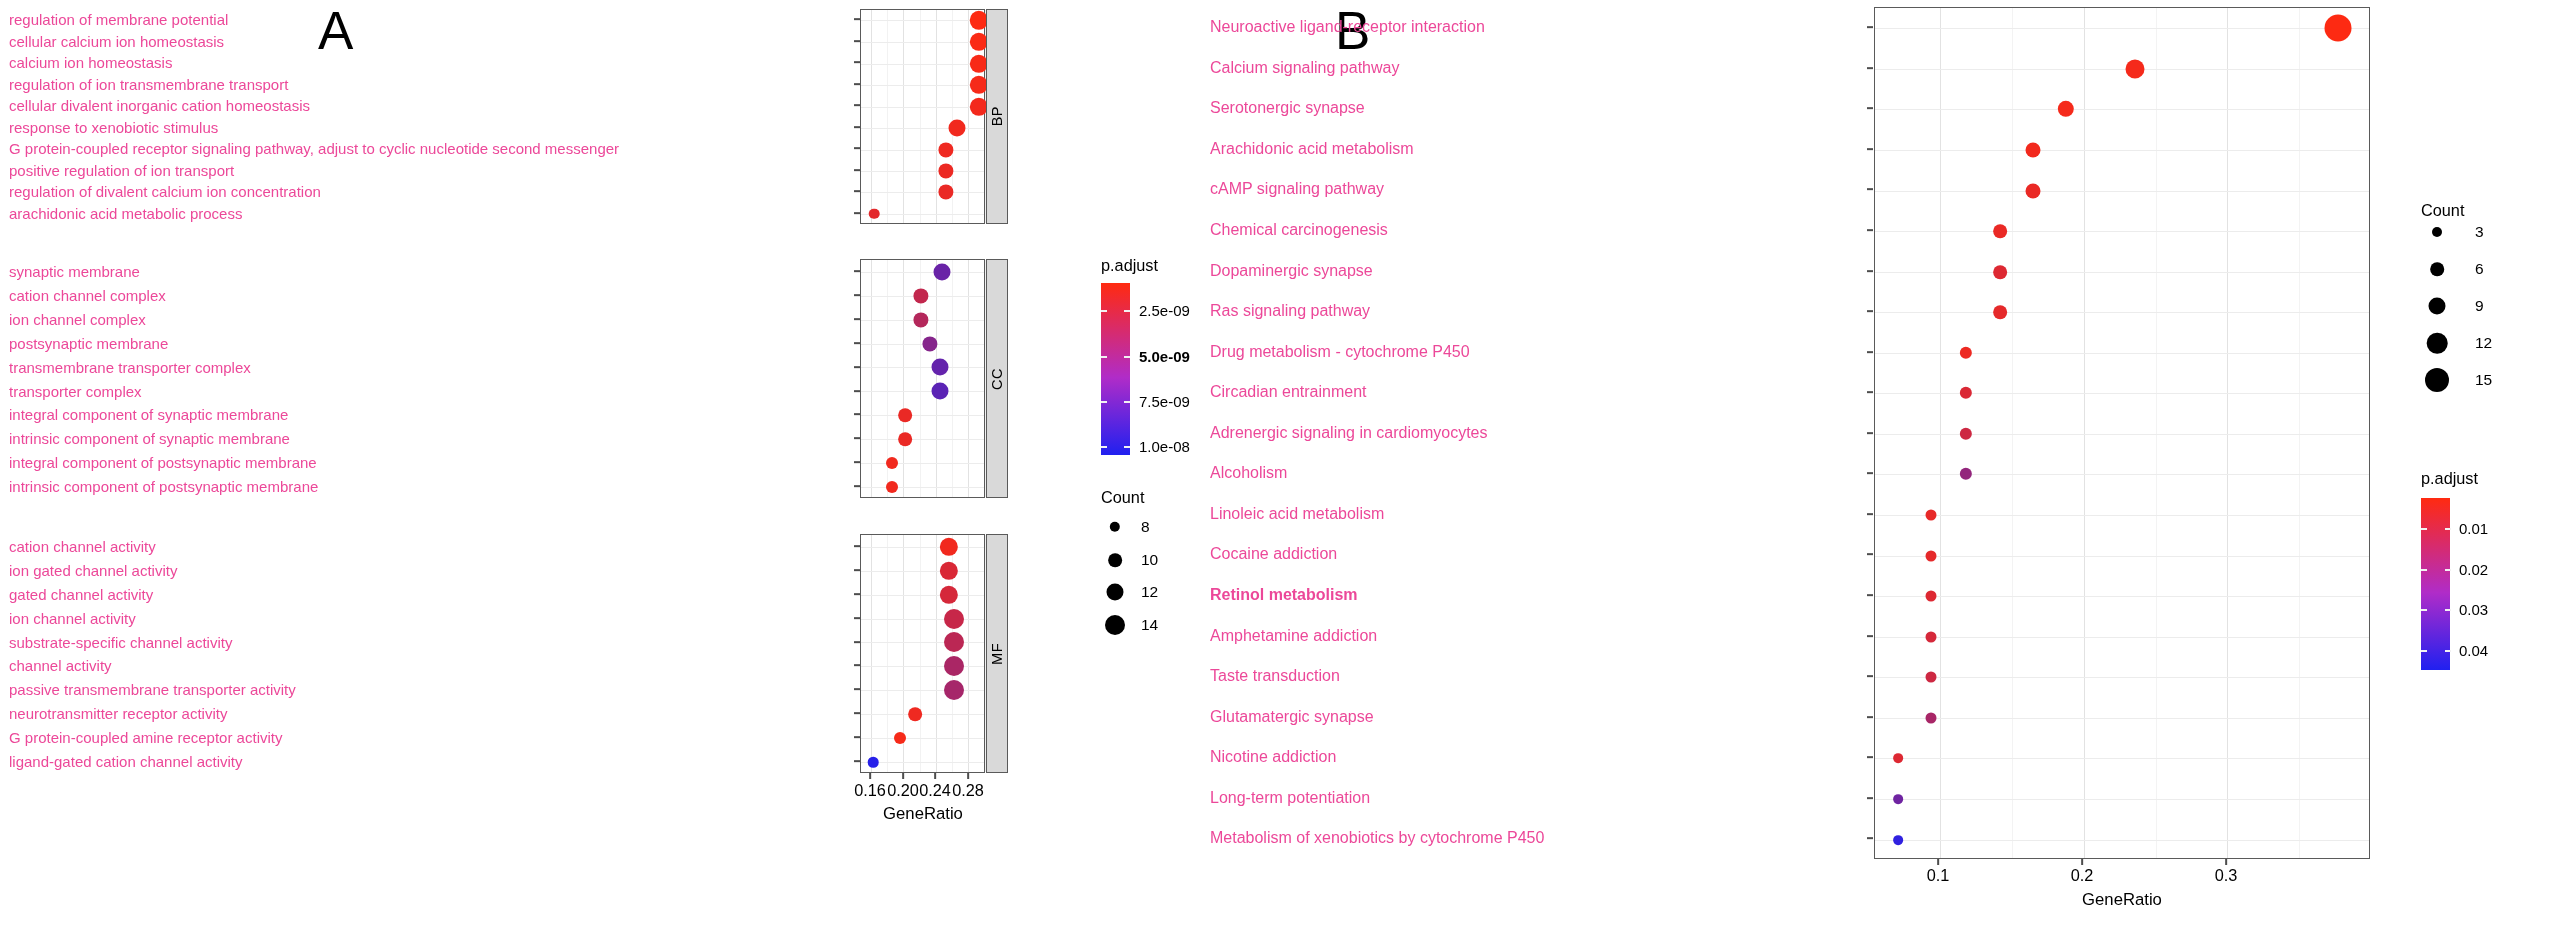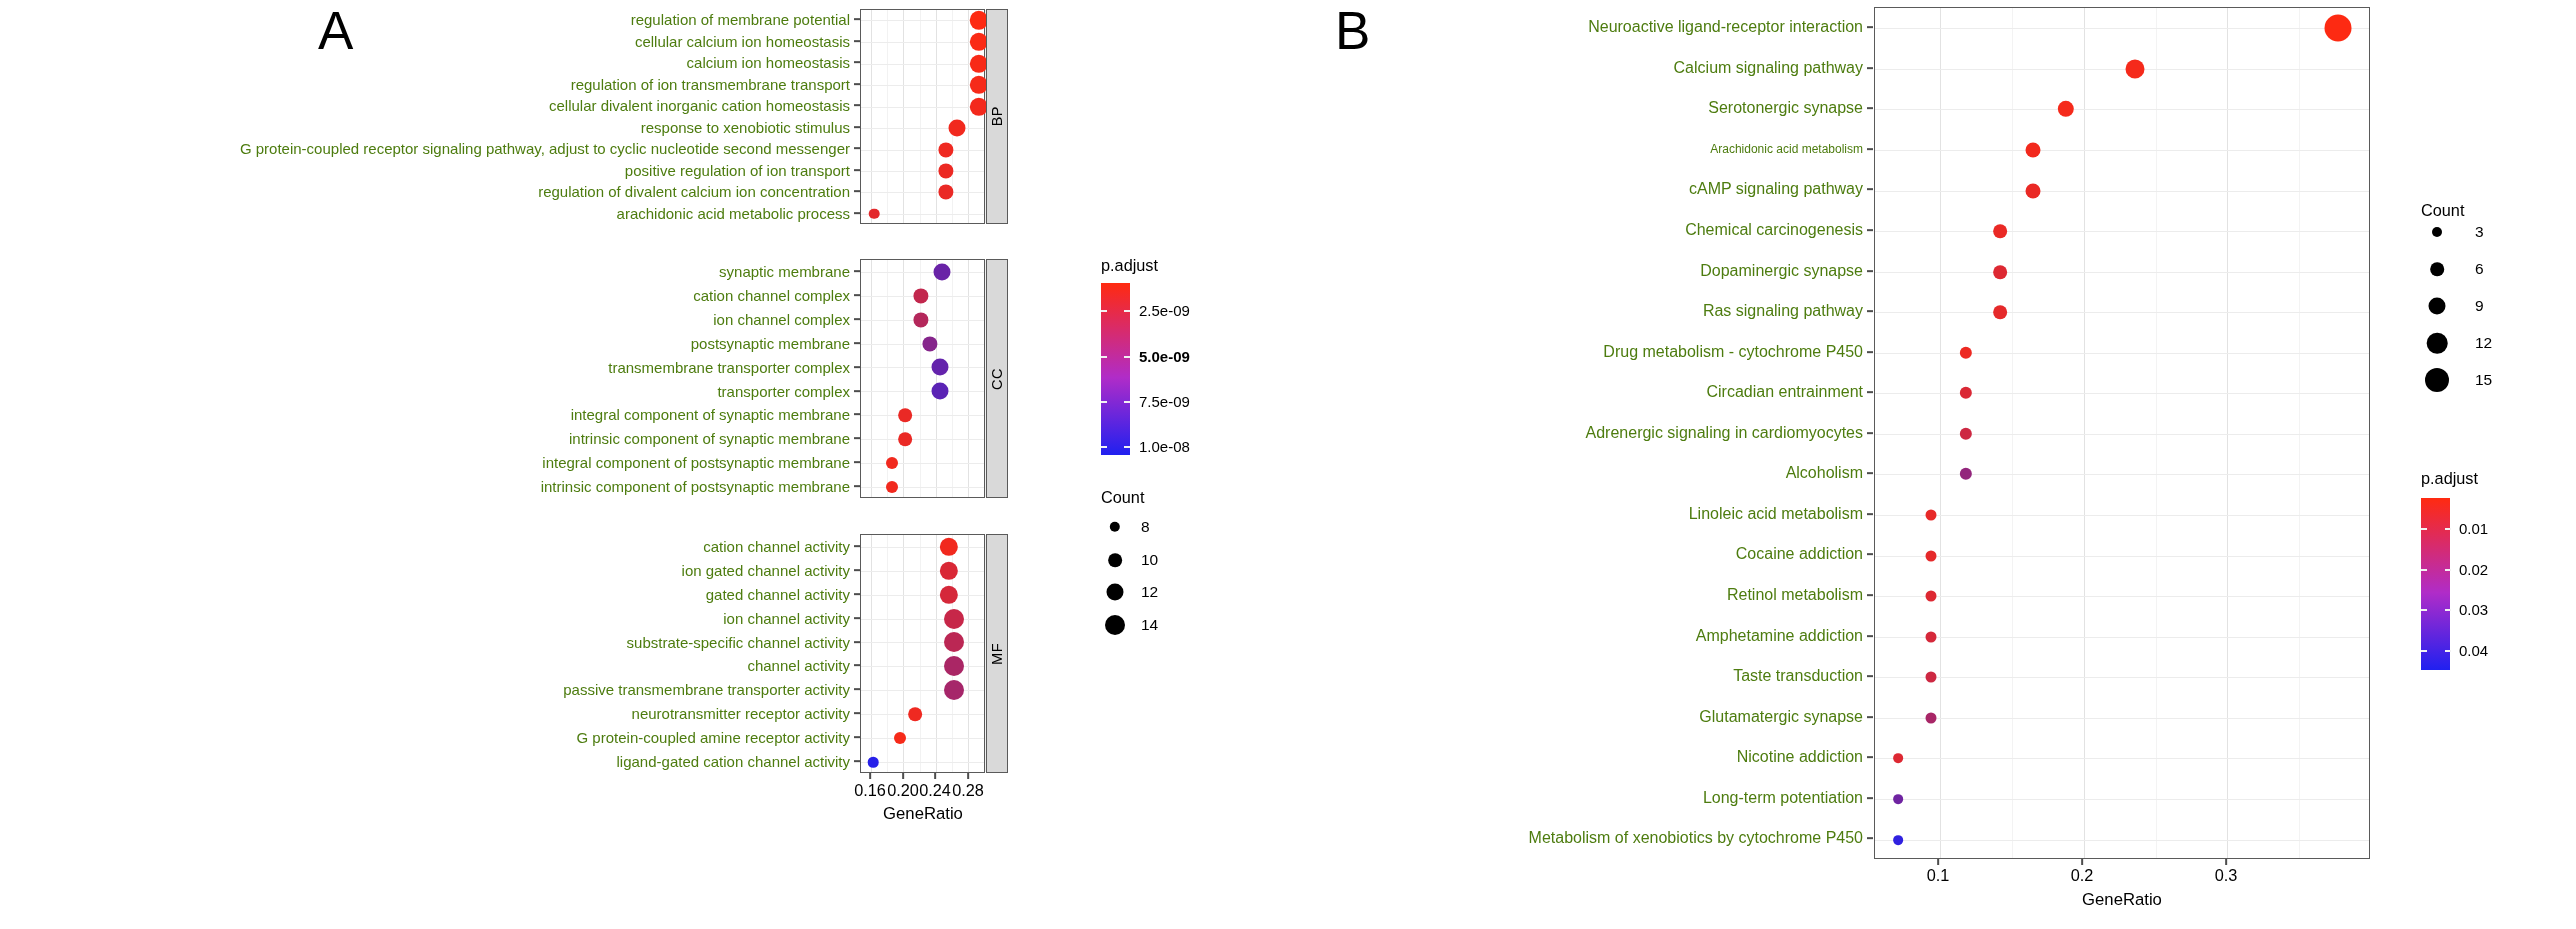--- a/index.html
+++ b/index.html
@@ -7,22 +7,22 @@
   .figure{position:relative;width:2576px;height:930px;background:#fff;}
 
   .panel-letter{position:absolute;font-size:53px;font-weight:400;line-height:1;color:#000;
                 font-family:"Liberation Sans",sans-serif;}
 
   
   .plotbox{position:absolute;background:#ffffff;border:1.7px solid #5a5a5a;box-sizing:border-box;}
   .gridv{position:absolute;top:0;bottom:0;width:0.9px;background:#e8e8e8;}
   .gridh{position:absolute;left:0;right:0;height:0.9px;background:#ececec;}
   .dot{position:absolute;border-radius:50%;transform:translate(-50%,-50%);}
-  .ylab{position:absolute;text-align:right;white-space:nowrap;font-size:15px;
-        transform:translateY(-50%);color:#4d7c0f;line-height:1;}
+  .ylab{position:absolute;text-align:left;white-space:nowrap;font-size:15px;
+        transform:translateY(-50%);color:#ec4899;line-height:1;}
   .ytick{position:absolute;width:6px;height:1.7px;background:#4d4d4d;transform:translateY(-50%);}
   .xtick{position:absolute;width:1.7px;height:6px;background:#4d4d4d;transform:translateX(-50%);}
   .xlab{position:absolute;font-size:16.3px;text-align:center;transform:translateX(-50%);color:#000;white-space:nowrap;}
   .axtitle{position:absolute;font-size:16.7px;text-align:center;transform:translateX(-50%);color:#000;white-space:nowrap;}
 
   
   .strip{position:absolute;background:#d9d9d9;border:1.7px solid #5a5a5a;box-sizing:border-box;
          display:flex;align-items:center;justify-content:center;}
   .strip span{font-size:14.6px;writing-mode:vertical-rl;transform:rotate(180deg);letter-spacing:0.4px;}
 
@@ -287,21 +287,21 @@
         <div class="gridh" style="top:832px;"></div>
         <div class="dot" style="left:23px;top:832px;width:9.7px;height:9.7px;background:#3021e0;" title="Metabolism of xenobiotics by cytochrome P450"></div>
       </div>
       <div class="ytick" style="left:1867px;top:27px;"></div>
       <div class="ylab" style="right:713px;top:27px;width:653px;font-size:16px;">Neuroactive ligand-receptor interaction</div>
       <div class="ytick" style="left:1867px;top:68px;"></div>
       <div class="ylab" style="right:713px;top:68px;width:653px;font-size:16px;">Calcium signaling pathway</div>
       <div class="ytick" style="left:1867px;top:108px;"></div>
       <div class="ylab" style="right:713px;top:108px;width:653px;font-size:16px;">Serotonergic synapse</div>
       <div class="ytick" style="left:1867px;top:149px;"></div>
-      <div class="ylab" style="right:713px;top:149px;width:653px;font-size:12px;">Arachidonic acid metabolism</div>
+      <div class="ylab" style="right:713px;top:149px;width:653px;font-size:16px;">Arachidonic acid metabolism</div>
       <div class="ytick" style="left:1867px;top:189px;"></div>
       <div class="ylab" style="right:713px;top:189px;width:653px;font-size:16px;">cAMP signaling pathway</div>
       <div class="ytick" style="left:1867px;top:230px;"></div>
       <div class="ylab" style="right:713px;top:230px;width:653px;font-size:16px;">Chemical carcinogenesis</div>
       <div class="ytick" style="left:1867px;top:271px;"></div>
       <div class="ylab" style="right:713px;top:271px;width:653px;font-size:16px;">Dopaminergic synapse</div>
       <div class="ytick" style="left:1867px;top:311px;"></div>
       <div class="ylab" style="right:713px;top:311px;width:653px;font-size:16px;">Ras signaling pathway</div>
       <div class="ytick" style="left:1867px;top:352px;"></div>
       <div class="ylab" style="right:713px;top:352px;width:653px;font-size:16px;">Drug metabolism - cytochrome P450</div>
@@ -309,21 +309,21 @@
       <div class="ylab" style="right:713px;top:392px;width:653px;font-size:16px;">Circadian entrainment</div>
       <div class="ytick" style="left:1867px;top:433px;"></div>
       <div class="ylab" style="right:713px;top:433px;width:653px;font-size:16px;">Adrenergic signaling in cardiomyocytes</div>
       <div class="ytick" style="left:1867px;top:473px;"></div>
       <div class="ylab" style="right:713px;top:473px;width:653px;font-size:16px;">Alcoholism</div>
       <div class="ytick" style="left:1867px;top:514px;"></div>
       <div class="ylab" style="right:713px;top:514px;width:653px;font-size:16px;">Linoleic acid metabolism</div>
       <div class="ytick" style="left:1867px;top:554px;"></div>
       <div class="ylab" style="right:713px;top:554px;width:653px;font-size:16px;">Cocaine addiction</div>
       <div class="ytick" style="left:1867px;top:595px;"></div>
-      <div class="ylab" style="right:713px;top:595px;width:653px;font-size:16px;">Retinol metabolism</div>
+      <div class="ylab" style="right:713px;top:595px;width:653px;font-size:16px;font-weight:bold;">Retinol metabolism</div>
       <div class="ytick" style="left:1867px;top:636px;"></div>
       <div class="ylab" style="right:713px;top:636px;width:653px;font-size:16px;">Amphetamine addiction</div>
       <div class="ytick" style="left:1867px;top:676px;"></div>
       <div class="ylab" style="right:713px;top:676px;width:653px;font-size:16px;">Taste transduction</div>
       <div class="ytick" style="left:1867px;top:717px;"></div>
       <div class="ylab" style="right:713px;top:717px;width:653px;font-size:16px;">Glutamatergic synapse</div>
       <div class="ytick" style="left:1867px;top:757px;"></div>
       <div class="ylab" style="right:713px;top:757px;width:653px;font-size:16px;">Nicotine addiction</div>
       <div class="ytick" style="left:1867px;top:798px;"></div>
       <div class="ylab" style="right:713px;top:798px;width:653px;font-size:16px;">Long-term potentiation</div>

